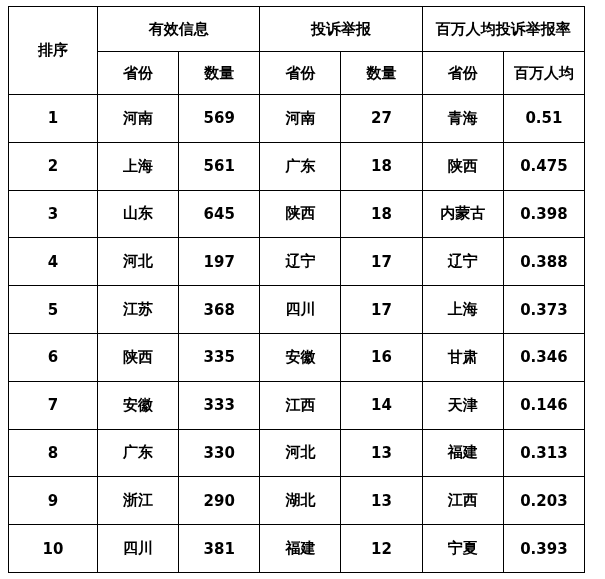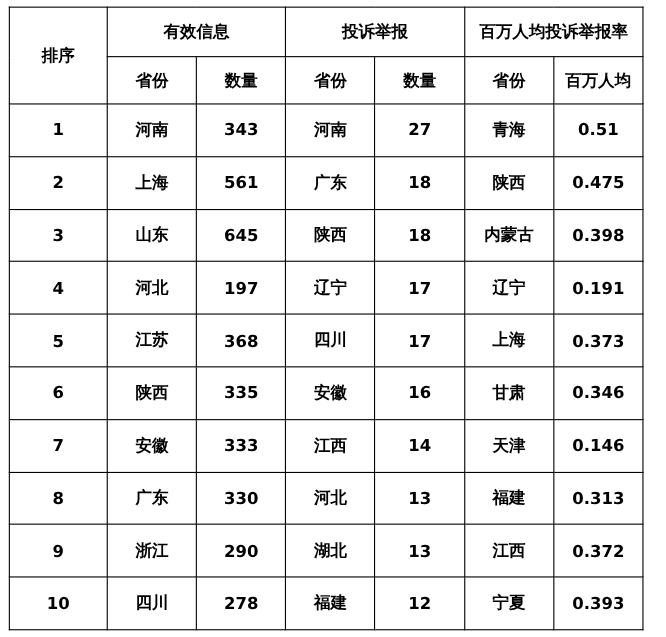--- a/index.html
+++ b/index.html
@@ -78,21 +78,21 @@
         <th class="sub-head col-prov">省份</th>
         <th class="sub-head col-num">数量</th>
         <th class="sub-head col-prov3">省份</th>
         <th class="sub-head col-rate">百万人均</th>
       </tr>
     </thead>
     <tbody>
       <tr>
         <td class="body-cell">1</td>
         <td class="body-cell">河南</td>
-        <td class="body-cell">343</td>
+        <td class="body-cell">569</td>
         <td class="body-cell">河南</td>
         <td class="body-cell">27</td>
         <td class="body-cell">青海</td>
         <td class="body-cell">0.51</td>
       </tr>
       <tr>
         <td class="body-cell">2</td>
         <td class="body-cell">上海</td>
         <td class="body-cell">561</td>
         <td class="body-cell">广东</td>
@@ -109,21 +109,21 @@
         <td class="body-cell">内蒙古</td>
         <td class="body-cell">0.398</td>
       </tr>
       <tr>
         <td class="body-cell">4</td>
         <td class="body-cell">河北</td>
         <td class="body-cell">197</td>
         <td class="body-cell">辽宁</td>
         <td class="body-cell">17</td>
         <td class="body-cell">辽宁</td>
-        <td class="body-cell">0.191</td>
+        <td class="body-cell">0.388</td>
       </tr>
       <tr>
         <td class="body-cell">5</td>
         <td class="body-cell">江苏</td>
         <td class="body-cell">368</td>
         <td class="body-cell">四川</td>
         <td class="body-cell">17</td>
         <td class="body-cell">上海</td>
         <td class="body-cell">0.373</td>
       </tr>
@@ -154,26 +154,26 @@
         <td class="body-cell">福建</td>
         <td class="body-cell">0.313</td>
       </tr>
       <tr>
         <td class="body-cell">9</td>
         <td class="body-cell">浙江</td>
         <td class="body-cell">290</td>
         <td class="body-cell">湖北</td>
         <td class="body-cell">13</td>
         <td class="body-cell">江西</td>
-        <td class="body-cell">0.372</td>
+        <td class="body-cell">0.203</td>
       </tr>
       <tr>
         <td class="body-cell">10</td>
         <td class="body-cell">四川</td>
-        <td class="body-cell">278</td>
+        <td class="body-cell">381</td>
         <td class="body-cell">福建</td>
         <td class="body-cell">12</td>
         <td class="body-cell">宁夏</td>
         <td class="body-cell">0.393</td>
       </tr>
     </tbody>
   </table>
 </div>
 
 </body></html>

